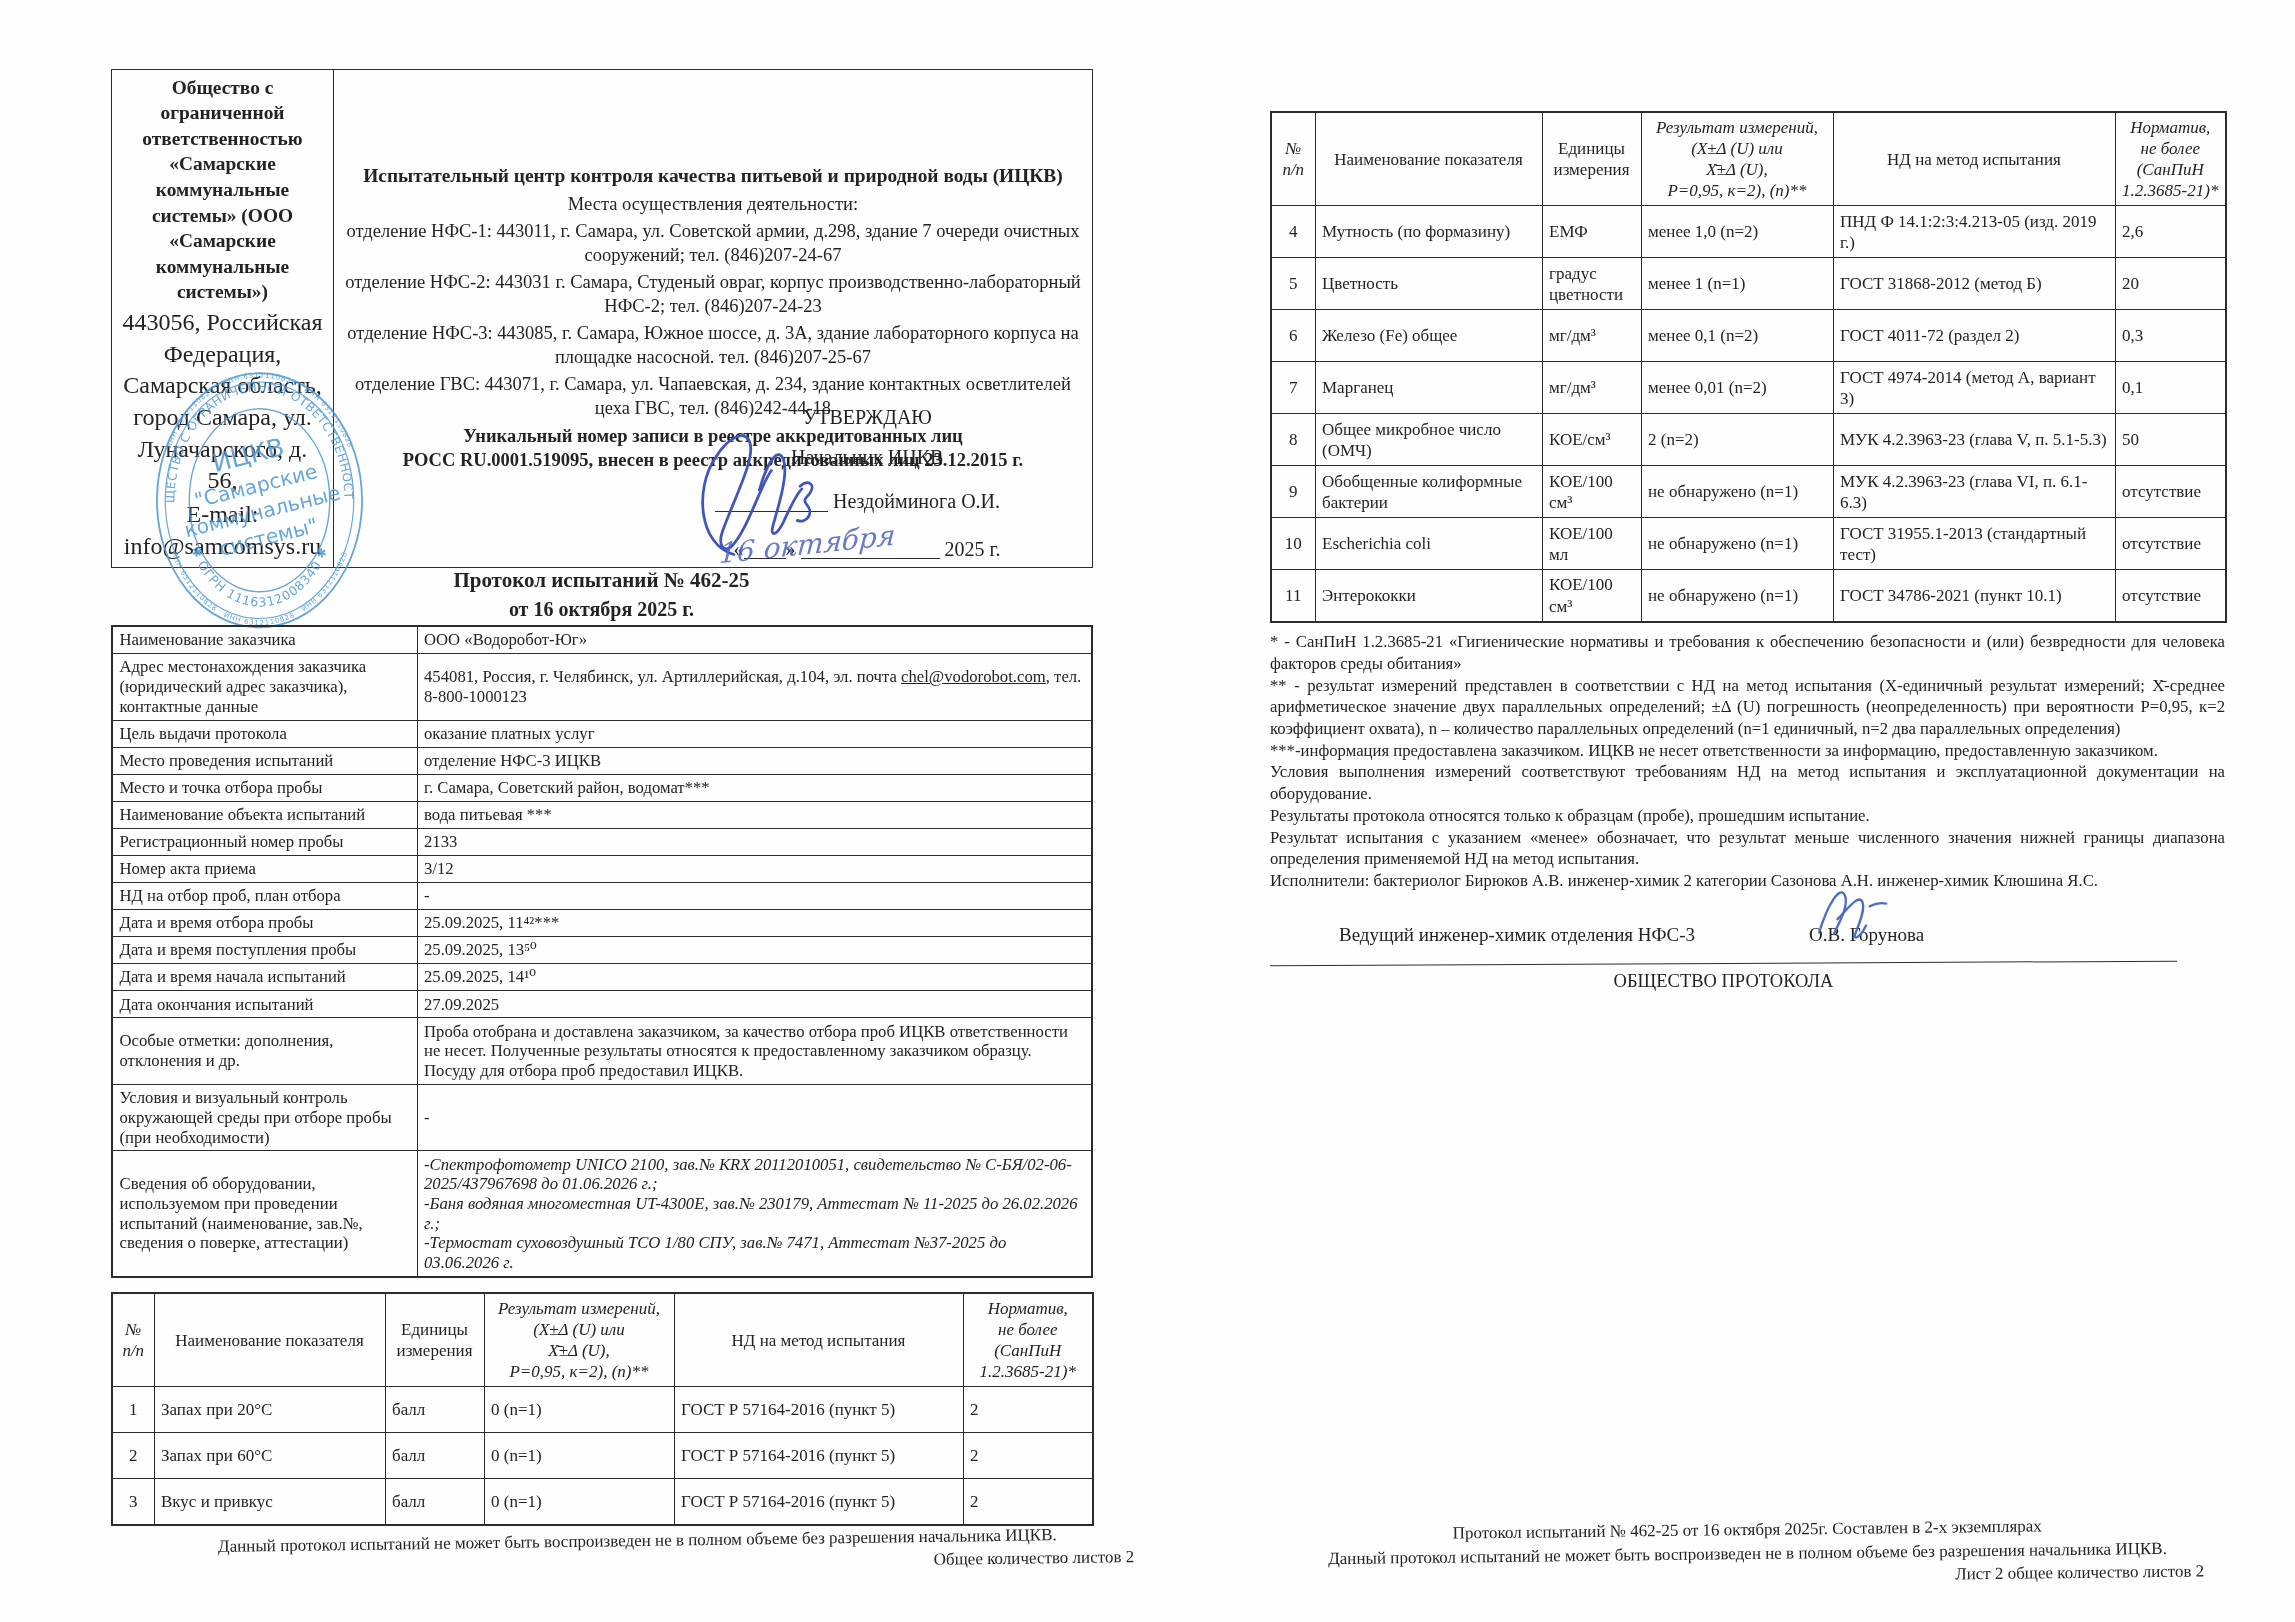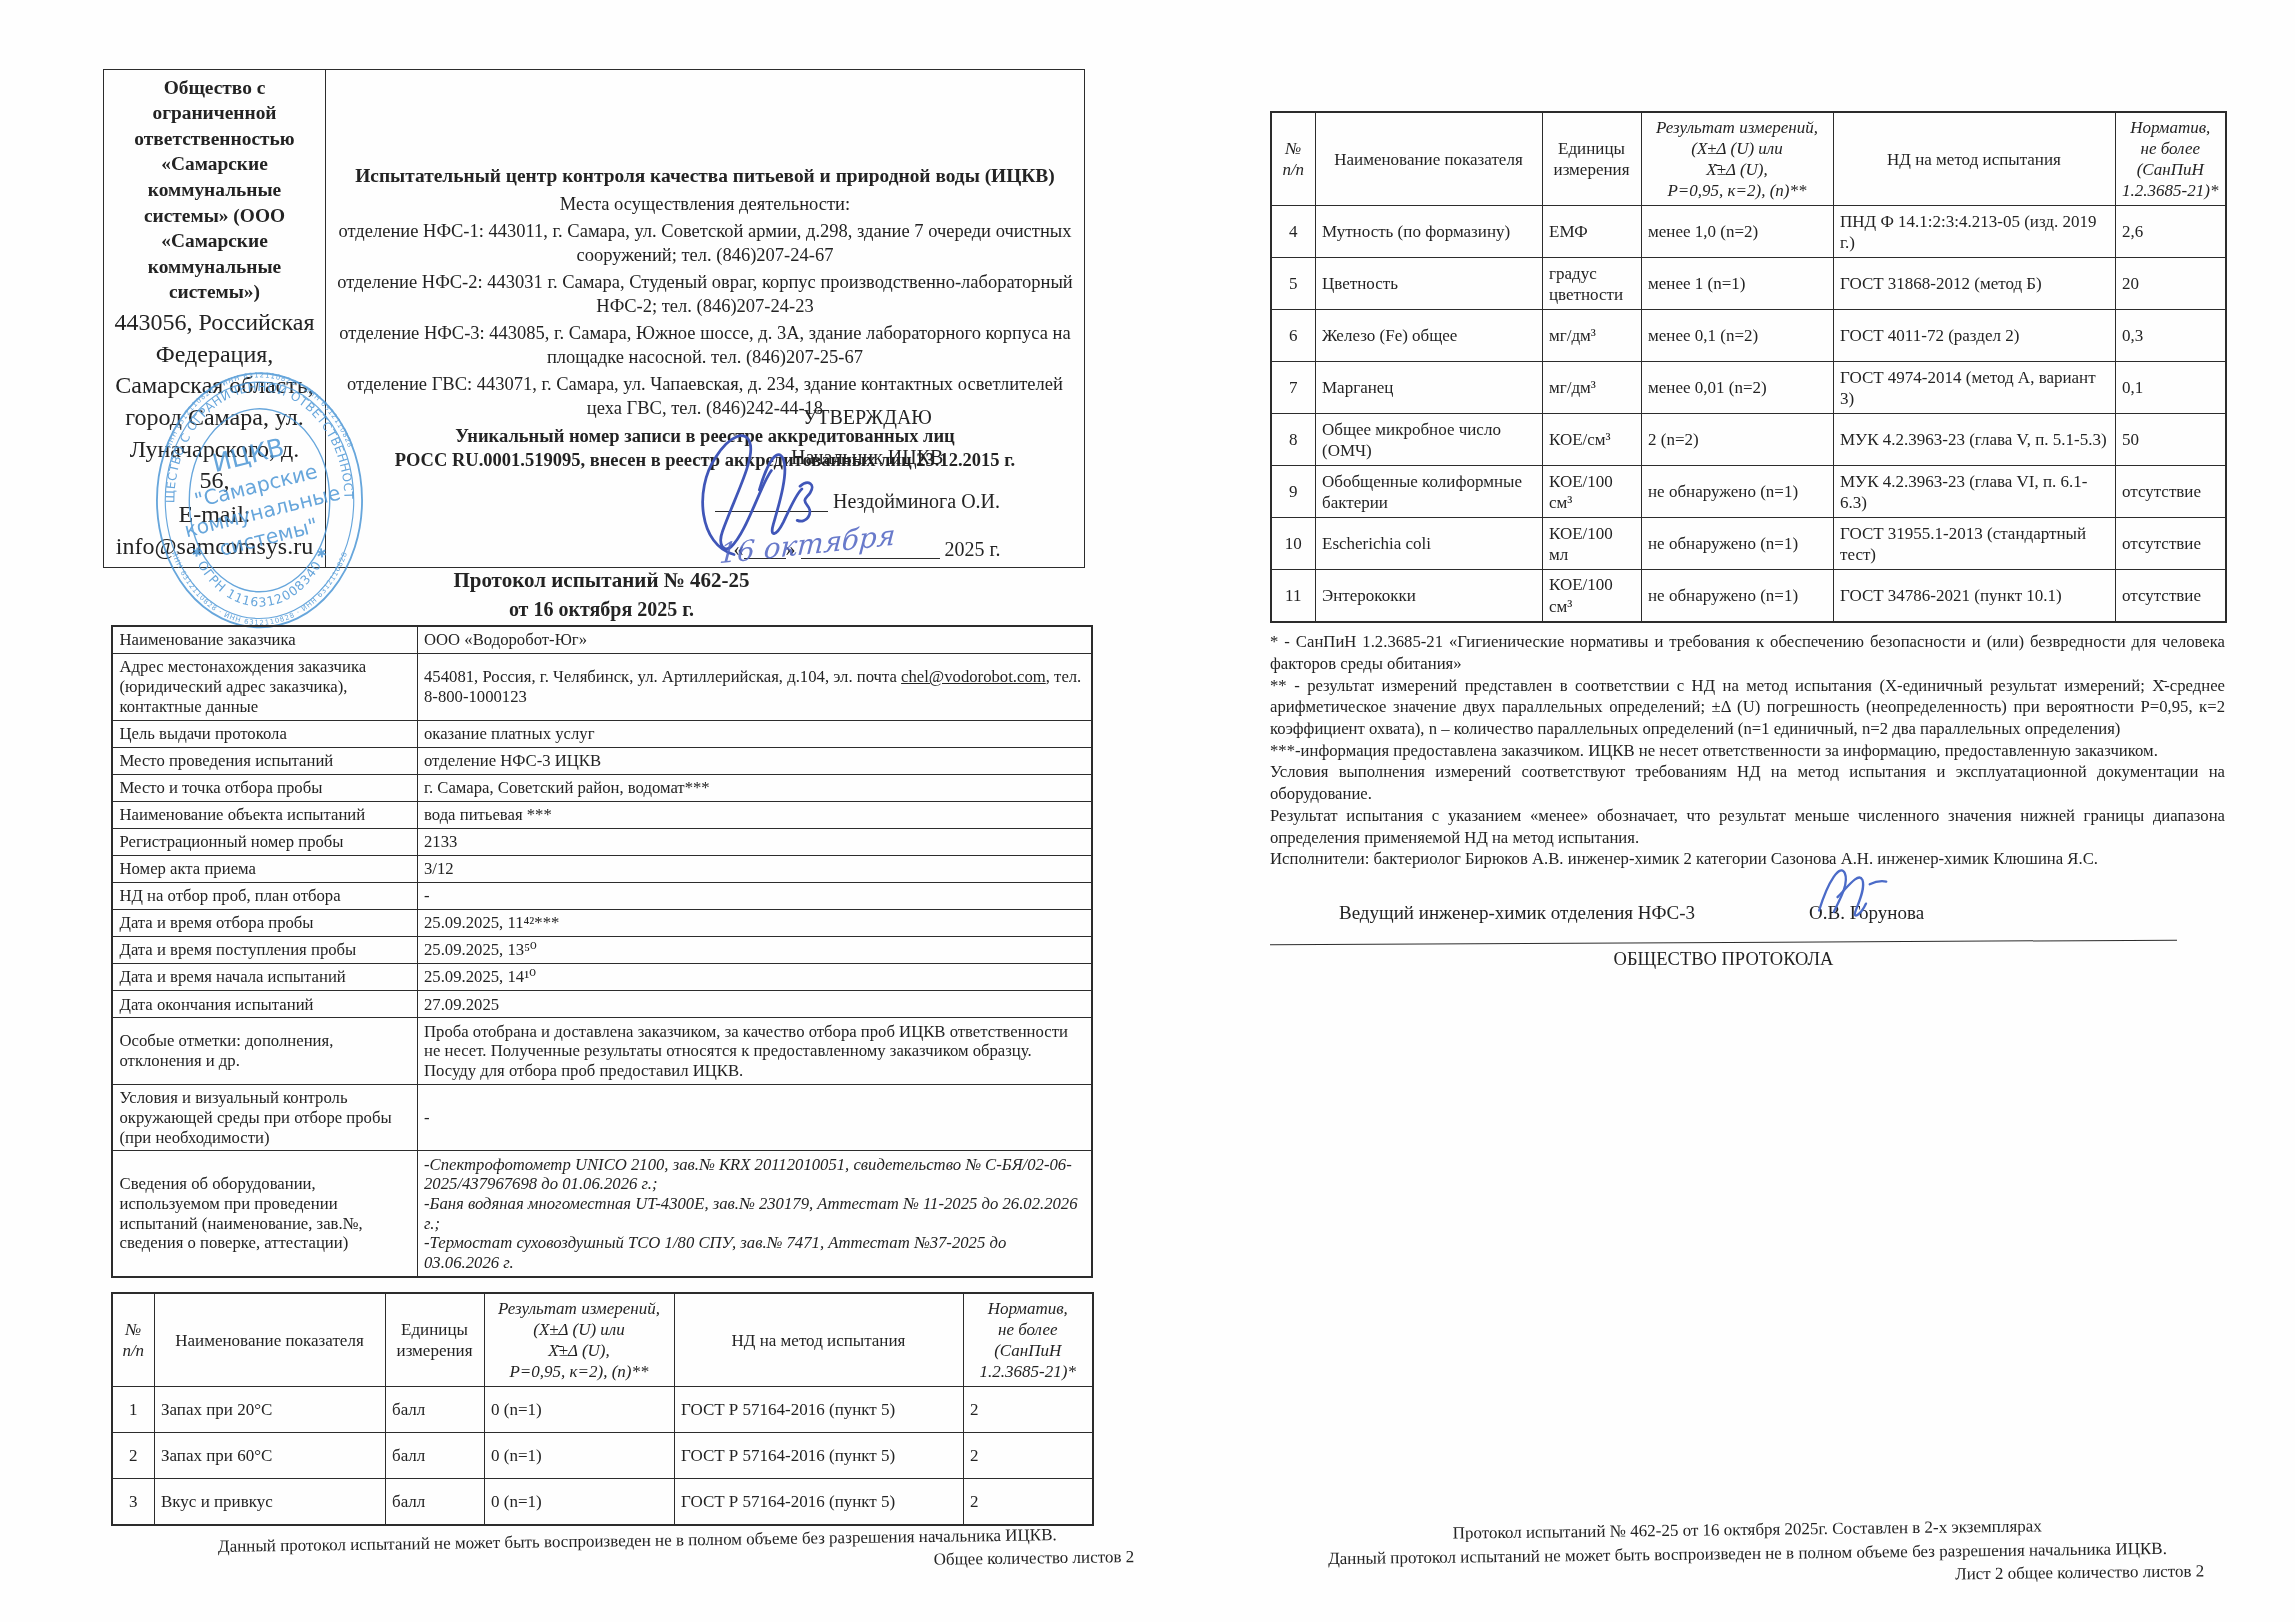--- a/index.html
+++ b/index.html
@@ -1,21 +1,21 @@
 <!DOCTYPE html>
 <html style="font-size:7.4px"><head>
 <meta charset="utf-8">
 <style>
   html,body{margin:0;padding:0;background:#ffffff;}
   .sheet{
     position:relative;width:2295px;height:1623px;overflow:hidden;background:#fefefe;
     font-family:"Liberation Serif","DejaVu Serif",serif;color:#232323;
   }
   
-  .hdr{position:absolute;left:103px;top:69px;}
+  .hdr{position:absolute;left:111px;top:69px;}
   table.hdrt{border-collapse:collapse;table-layout:fixed;width:981px;}
   table.hdrt td{border:1.9px solid #2c2c2c;vertical-align:middle;text-align:center;padding:4.6px 8.3px;}
   .org-name{font-weight:bold;font-size:19.4px;line-height:1.32;}
   .org-addr{font-size:24px;line-height:1.32;margin-top:1.9px;}
   .ctr-title{font-weight:bold;font-size:19.4px;line-height:1.25;margin-bottom:3.7px;}
   .ctr-sub{font-size:18.5px;line-height:1.3;}
   .ctr-p{font-size:18.5px;line-height:1.3;margin-top:2.8px;text-align:center;}
   .ctr-reg{font-weight:bold;font-size:18.5px;line-height:1.3;margin-top:3.7px;}
   
   .stamp{position:absolute;left:153px;top:370px;width:213px;height:261px;opacity:.85;pointer-events:none;}
@@ -398,20 +398,21 @@
           <td>отсутствие</td>
         </tr>
       </tbody>
     </table>
 
     <div class="fnotes">
       <p class="fn">* - СанПиН 1.2.3685-21 «Гигиенические нормативы и требования к обеспечению безопасности и (или) безвредности для человека факторов среды обитания»</p>
       <p class="fn">** - результат измерений представлен в соответствии с НД на метод испытания (Х-единичный результат измерений; Х̄-среднее арифметическое значение двух параллельных определений; ±Δ (U) погрешность (неопределенность) при вероятности Р=0,95, к=2 коэффициент охвата), n – количество параллельных определений (n=1 единичный, n=2 два параллельных определения)</p>
       <p class="fn">***-информация предоставлена заказчиком. ИЦКВ не несет ответственности за информацию, предоставленную заказчиком.</p>
       <p class="fn">Условия выполнения измерений соответствуют требованиям НД на метод испытания и эксплуатационной документации на оборудование.</p>
+      <p class="fn">Результаты протокола относятся только к образцам (пробе), прошедшим испытание.</p>
       <p class="fn">Результат испытания с указанием «менее» обозначает, что результат меньше численного значения нижней границы диапазона определения применяемой НД на метод испытания.</p>
       <p class="fn">Исполнители: бактериолог Бирюков А.В. инженер-химик 2 категории Сазонова А.Н. инженер-химик Клюшина Я.С.</p>
     </div>
 
     <div class="sigrow">
       <span class="role">Ведущий инженер-химик отделения НФС-3</span>
       <span class="sig2">
         <svg width="88" height="69" viewBox="0 0 190 150">
           <g fill="none" stroke="#4b6bc8" stroke-width="5" stroke-linecap="round">
             <path d="M 30,125 C 50,60 76,22 86,44 C 96,68 70,110 62,128"></path>

